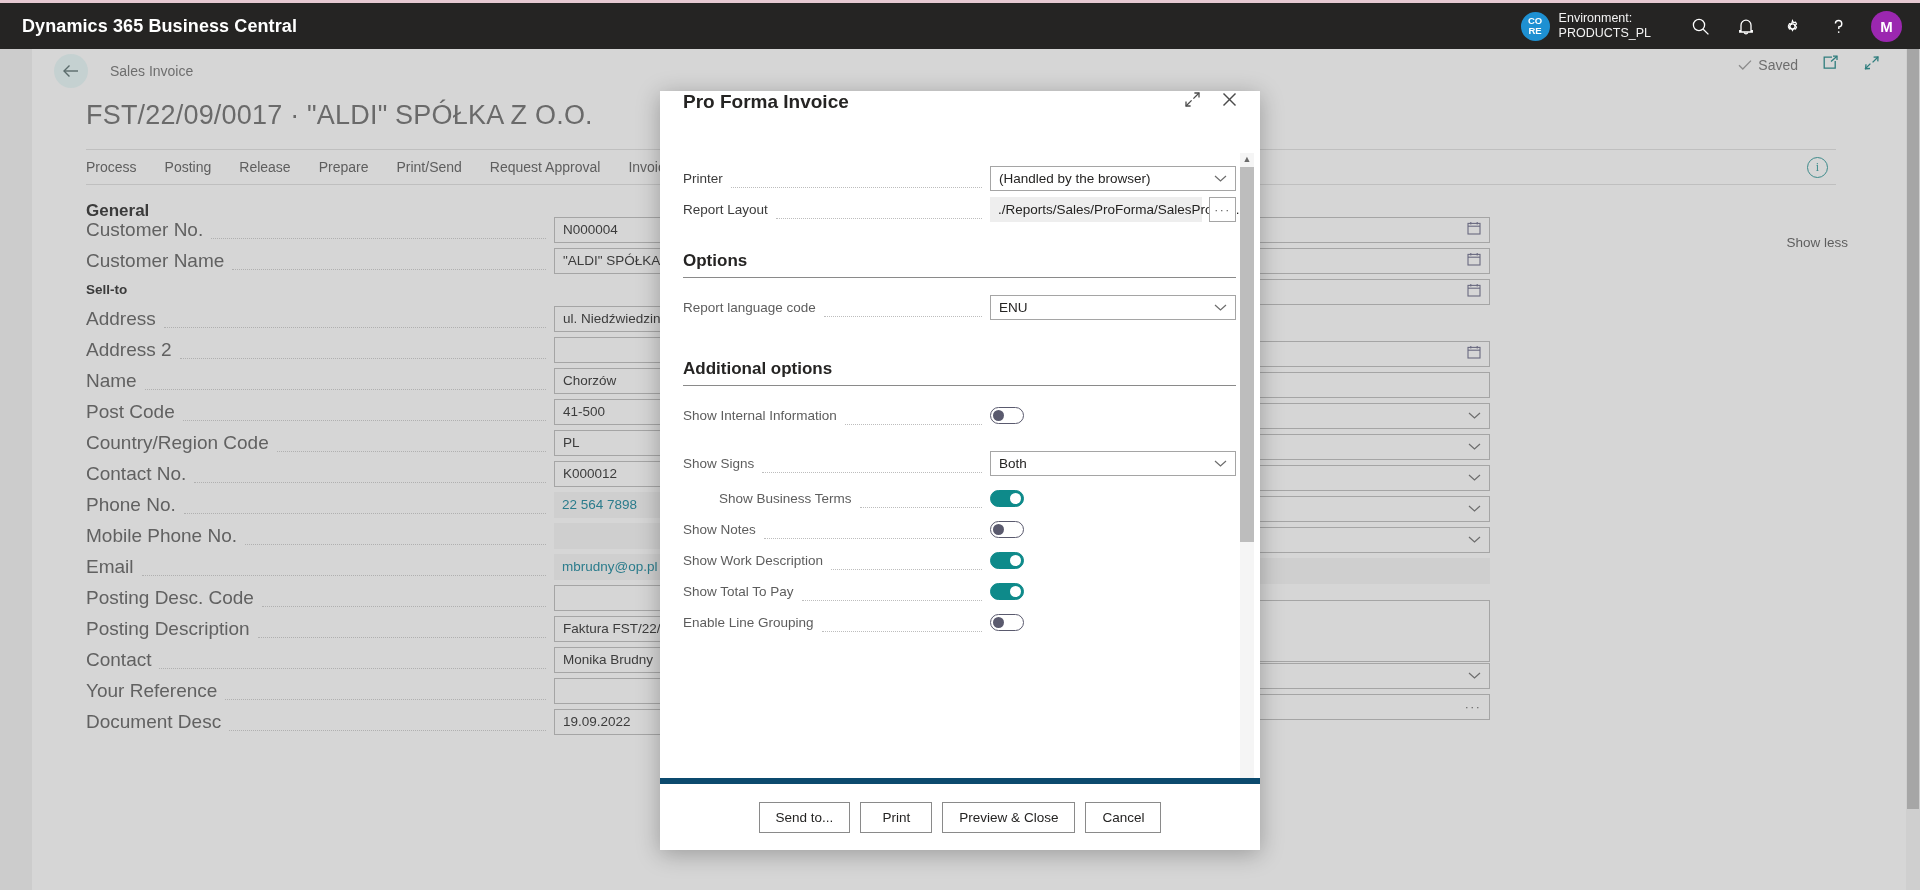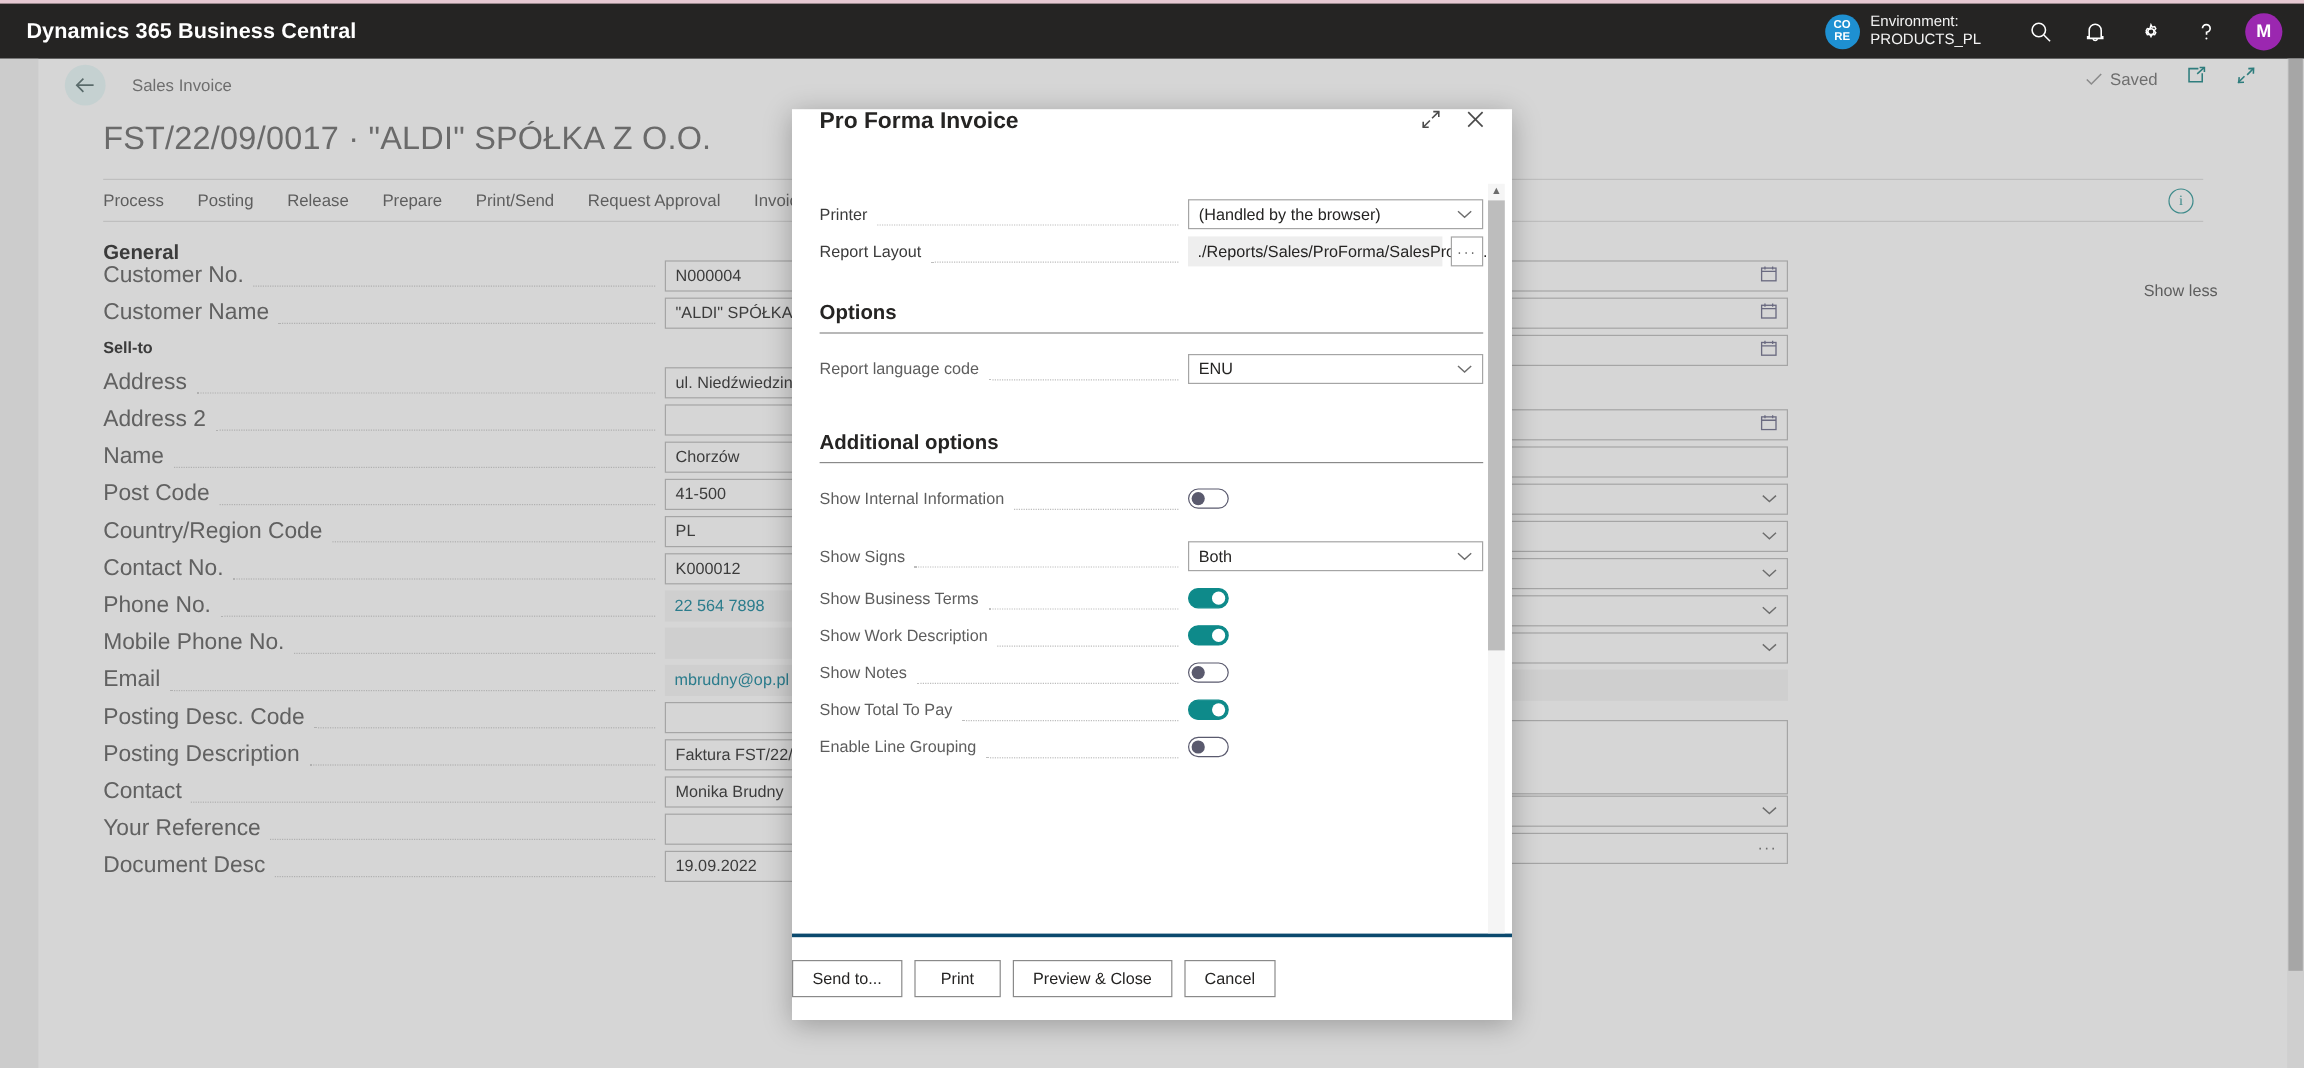--- a/index.html
+++ b/index.html
@@ -220,22 +220,22 @@
   .msw-wrap { width: 246px; flex: 0 0 246px; display: flex; align-items: center; }
   .msw {
     width: 34px; height: 17px; border-radius: 9px; display:flex; align-items:center;
     padding: 0 2px; border: 1.4px solid #5a5a6e; background: transparent;
   }
   .msw .knob { width: 11px; height: 11px; border-radius: 50%; background: #5a5a6e; }
   .msw.on { background: #0e8a8a; border-color: #0e8a8a; justify-content: flex-end; }
   .msw.on .knob { background: #ffffff; }
 
   .modal-foot {
-    flex: 0 0 72px; display: flex; align-items: center; 
-    gap: 10px; border-top: 3px solid #0c4a6e;
+    flex: 0 0 72px; display: flex; align-items: center; justify-content: center;
+    gap: 10px; border-top: 6px solid #0c4a6e;
   }
   .fbtn {
     height: 31px; min-width: 72px; padding: 0 16px;
     border: 1px solid #8a8a8a; background: #ffffff;
     color: #252423; font-size: 13.5px;
     display: flex; align-items: center; justify-content: center;
     font-family: "Liberation Sans", sans-serif;
   }
 </style>
 </head>
@@ -739,46 +739,46 @@
         <span class="mctrl">
           <span>Both</span>
           <span class="chev">
             <svg width="13" height="9" viewBox="0 0 13 9" fill="none" stroke="currentColor" stroke-width="1.2">
                 <polyline points="1,2 6.5,7 12,2"></polyline>
               </svg>
           </span>
         </span>
       </div>
 
-      <div class="mrow" style="margin-top:4px;">
+      <div class="mrow" style="margin-top:4px;margin-left:36px;">
         <span class="mlabel grey">Show Business Terms</span>
         <span class="mdots"></span>
         <span class="msw-wrap">
           <span class="msw on">
               <span class="knob"></span>
             </span>
         </span>
       </div>
 
 
       <div class="mrow">
+        <span class="mlabel grey">Show Notes</span>
+        <span class="mdots"></span>
+        <span class="msw-wrap">
+          <span class="msw">
+              <span class="knob"></span>
+            </span>
+        </span>
+      </div>
+
+      <div class="mrow">
         <span class="mlabel grey">Show Work Description</span>
         <span class="mdots"></span>
         <span class="msw-wrap">
           <span class="msw on">
-              <span class="knob"></span>
-            </span>
-        </span>
-      </div>
-
-      <div class="mrow">
-        <span class="mlabel grey">Show Notes</span>
-        <span class="mdots"></span>
-        <span class="msw-wrap">
-          <span class="msw">
               <span class="knob"></span>
             </span>
         </span>
       </div>
 
       <div class="mrow">
         <span class="mlabel grey">Show Total To Pay</span>
         <span class="mdots"></span>
         <span class="msw-wrap">
           <span class="msw on">

